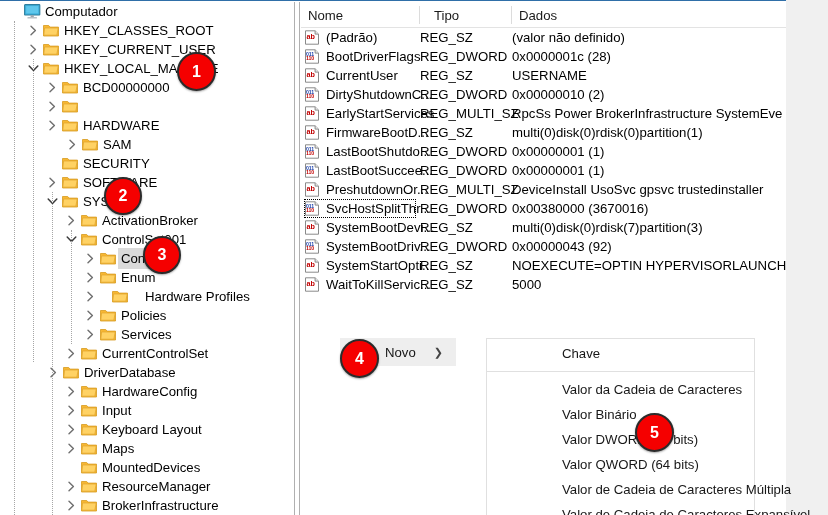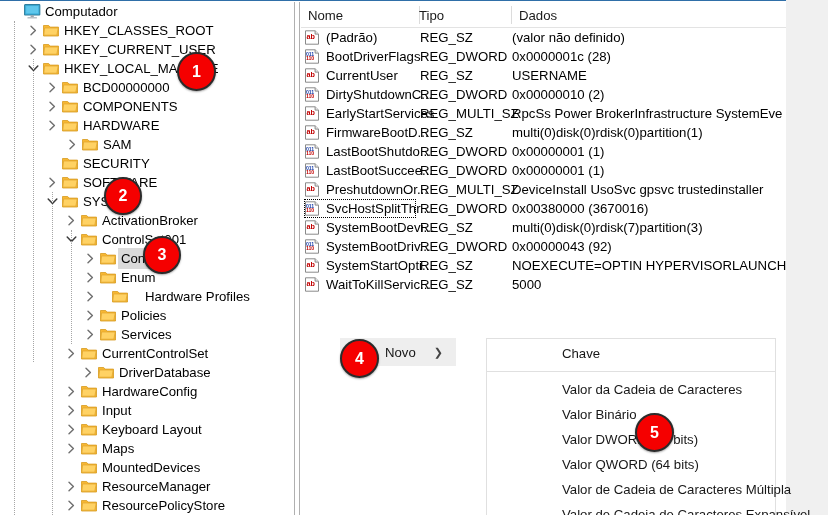--- a/index.html
+++ b/index.html
@@ -131,21 +131,21 @@
     font-size: 13.2px; color: #161616;
     padding-left: 45px;
     background: #eeeeee;
   }
   #ctx-parent .chev {
     position: absolute; right: 13px; top: 50%; transform: translateY(-50%);
     color: #444; font-size: 11px;
   }
   #ctx-sub {
     position: absolute; left: 486px; top: 338px;
-    width: 290px; height: 177px;
+    width: 269px; height: 177px;
     background: #ffffff;
     border: 1px solid #e0e0e0;
     border-bottom: none;
     box-shadow: 0 0 0 0 rgba(0,0,0,0);
   }
   #ctx-sub .mi {
     height: 25px;
     display: flex; align-items: center;
     padding-left: 75px;
     font-size: 13.2px; color: #171717;
@@ -252,21 +252,20 @@
           <svg width="9" height="11" viewBox="0 0 9 11">
             <path d="M2 1.2L6.4 5.5 2 9.8" fill="none" stroke="#6f6f6f" stroke-width="1.4" stroke-linecap="round" stroke-linejoin="round"></path>
           </svg>
         </span>
         <span class="ico">
           <svg width="16" height="13" viewBox="0 0 16 13">
             <path d="M0.5 1.5h5.2l1.5 1.6h8.3v8.9H0.5z" fill="#f7b733" stroke="#d79a1f" stroke-width="0.8"></path>
             <path d="M1.6 4.0h13.6l-1.4 7.2H0.8z" fill="#ffd264" stroke="#e0a52c" stroke-width="0.7"></path>
           </svg>
         </span>
-        <span class="lbl">COMPONENTS</span>
       </div>
       <div class="tree-row" style="padding-left: 44px;">
         <span class="twisty">
           <svg width="9" height="11" viewBox="0 0 9 11">
             <path d="M2 1.2L6.4 5.5 2 9.8" fill="none" stroke="#6f6f6f" stroke-width="1.4" stroke-linecap="round" stroke-linejoin="round"></path>
           </svg>
         </span>
         <span class="ico">
           <svg width="16" height="13" viewBox="0 0 16 13">
             <path d="M0.5 1.5h5.2l1.5 1.6h8.3v8.9H0.5z" fill="#f7b733" stroke="#d79a1f" stroke-width="0.8"></path>
@@ -432,21 +431,21 @@
           </svg>
         </span>
         <span class="ico">
           <svg width="16" height="13" viewBox="0 0 16 13">
             <path d="M0.5 1.5h5.2l1.5 1.6h8.3v8.9H0.5z" fill="#f7b733" stroke="#d79a1f" stroke-width="0.8"></path>
             <path d="M1.6 4.0h13.6l-1.4 7.2H0.8z" fill="#ffd264" stroke="#e0a52c" stroke-width="0.7"></path>
           </svg>
         </span>
         <span class="lbl">CurrentControlSet</span>
       </div>
-      <div class="tree-row" style="padding-left: 80px;">
+      <div class="tree-row" style="padding-left: 45px;">
         <span class="twisty">
           <svg width="9" height="11" viewBox="0 0 9 11">
             <path d="M2 1.2L6.4 5.5 2 9.8" fill="none" stroke="#6f6f6f" stroke-width="1.4" stroke-linecap="round" stroke-linejoin="round"></path>
           </svg>
         </span>
         <span class="ico">
           <svg width="16" height="13" viewBox="0 0 16 13">
             <path d="M0.5 1.5h5.2l1.5 1.6h8.3v8.9H0.5z" fill="#f7b733" stroke="#d79a1f" stroke-width="0.8"></path>
             <path d="M1.6 4.0h13.6l-1.4 7.2H0.8z" fill="#ffd264" stroke="#e0a52c" stroke-width="0.7"></path>
           </svg>
@@ -538,38 +537,38 @@
           <svg width="9" height="11" viewBox="0 0 9 11">
             <path d="M2 1.2L6.4 5.5 2 9.8" fill="none" stroke="#6f6f6f" stroke-width="1.4" stroke-linecap="round" stroke-linejoin="round"></path>
           </svg>
         </span>
         <span class="ico">
           <svg width="16" height="13" viewBox="0 0 16 13">
             <path d="M0.5 1.5h5.2l1.5 1.6h8.3v8.9H0.5z" fill="#f7b733" stroke="#d79a1f" stroke-width="0.8"></path>
             <path d="M1.6 4.0h13.6l-1.4 7.2H0.8z" fill="#ffd264" stroke="#e0a52c" stroke-width="0.7"></path>
           </svg>
         </span>
-        <span class="lbl">ResourcePolicyStore</span>
+        <span class="lbl">BrokerInfrastructure</span>
       </div>
       <div class="guide" style="left: 14px; top: 19px; height: 496px;"></div>
       <div class="guide" style="left: 33px; top: 57px; height: 303px;"></div>
       <div class="guide" style="left: 52px; top: 190px; height: 325px;"></div>
       <div class="guide" style="left: 71px; top: 228px; height: 114px;"></div>
     </div>
 
   <div id="splitter">
     <div class="bar-l"></div>
     <div class="bar-r"></div>
   </div>
 
   <div id="list-panel">
     <div id="list-header">
       <div class="col-head" style="left:0;width:119px;">Nome</div>
       <div class="col-sep" style="left:118px;"></div>
-      <div class="col-head" style="left:111px;width:92px;">Tipo</div>
+      <div class="col-head" style="left:126px;width:92px;">Tipo</div>
       <div class="col-sep" style="left:210px;"></div>
       <div class="col-head" style="left:211px;right:0;">Dados</div>
     </div>
     <div id="list-body">
         <div class="lv-row">
           <div class="cell-name">
             <span style="display: flex; align-items: center; margin-right: 3px;">
               <svg class="ri" viewBox="0 0 16 15">
                 <path d="M1.5 0.8h9.6l3.4 3.3v10.1H1.5z" fill="#ffffff" stroke="#8a8a8a" stroke-width="1"></path>
                 <path d="M11.1 0.8v3.3h3.4" fill="#e9e9e9" stroke="#8a8a8a" stroke-width="1"></path>

